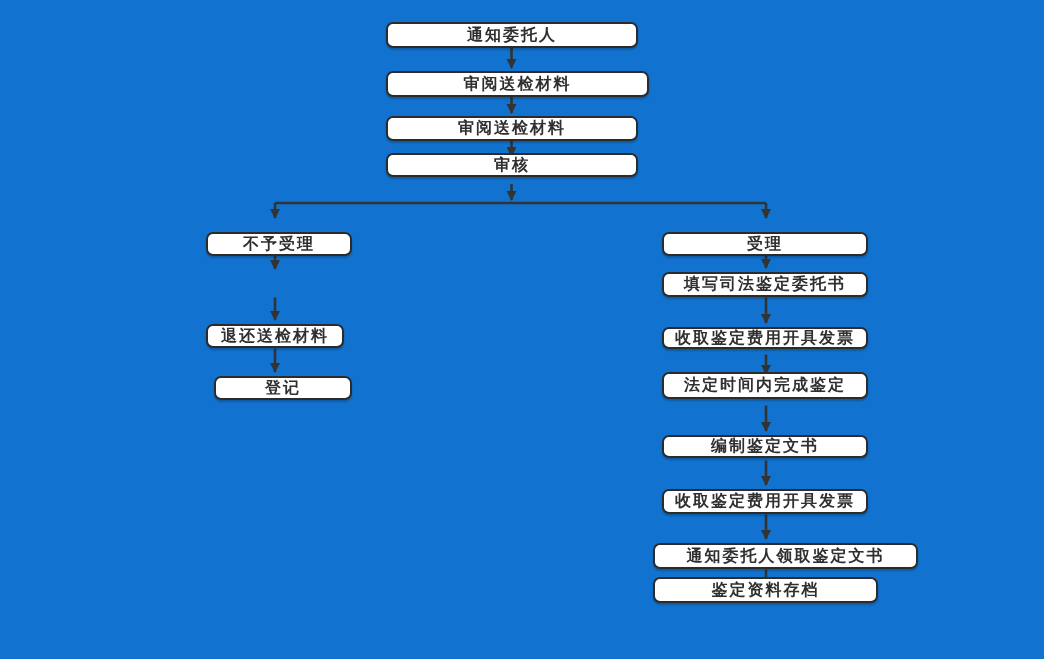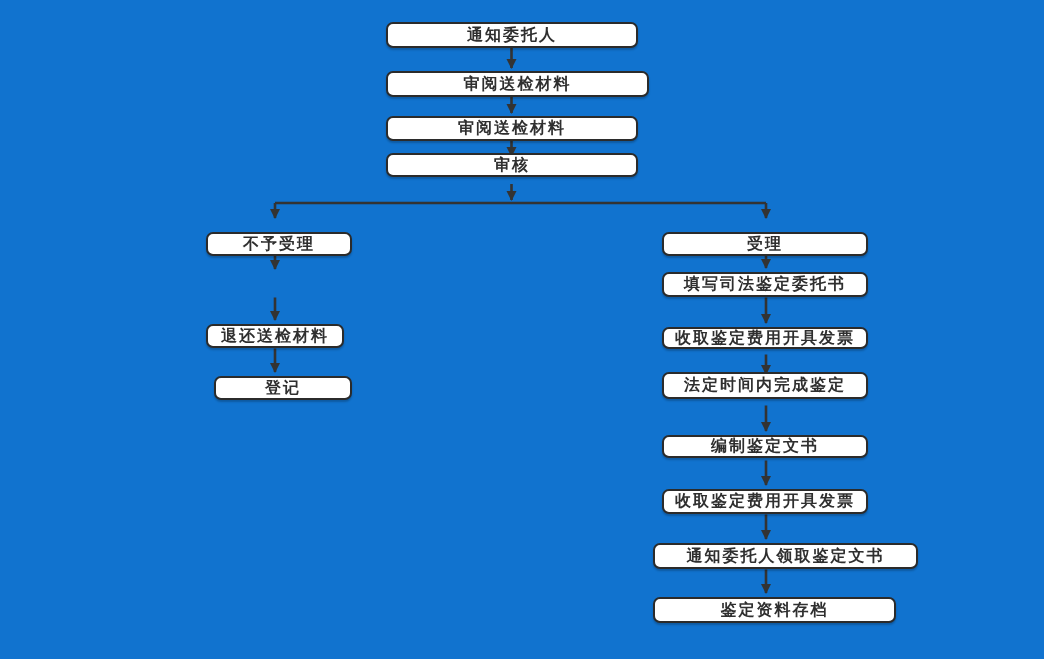--- a/index.html
+++ b/index.html
@@ -88,15 +88,15 @@
   <div class="node" style="left:206px; top:324px; width:138px; height:24px">退还送检材料</div>
   <div class="node" style="left:214px; top:376px; width:138px; height:24px">登记</div>
 
   <div class="node" style="left:662px; top:232px; width:206px; height:24px">受理</div>
   <div class="node" style="left:662px; top:272px; width:206px; height:25px">填写司法鉴定委托书</div>
   <div class="node" style="left:662px; top:327px; width:206px; height:22px">收取鉴定费用开具发票</div>
   <div class="node" style="left:662px; top:372px; width:206px; height:27px">法定时间内完成鉴定</div>
   <div class="node" style="left:662px; top:435px; width:206px; height:23px">编制鉴定文书</div>
   <div class="node" style="left:662px; top:489px; width:206px; height:25px">收取鉴定费用开具发票</div>
   <div class="node" style="left:653px; top:543px; width:265px; height:26px">通知委托人领取鉴定文书</div>
-  <div class="node" style="left:653px; top:597px; width:243px; height:26px">鉴定资料存档</div>
+  <div class="node" style="left:653px; top:577px; width:225px; height:26px">鉴定资料存档</div>
 
 </div>
 
 </body></html>

